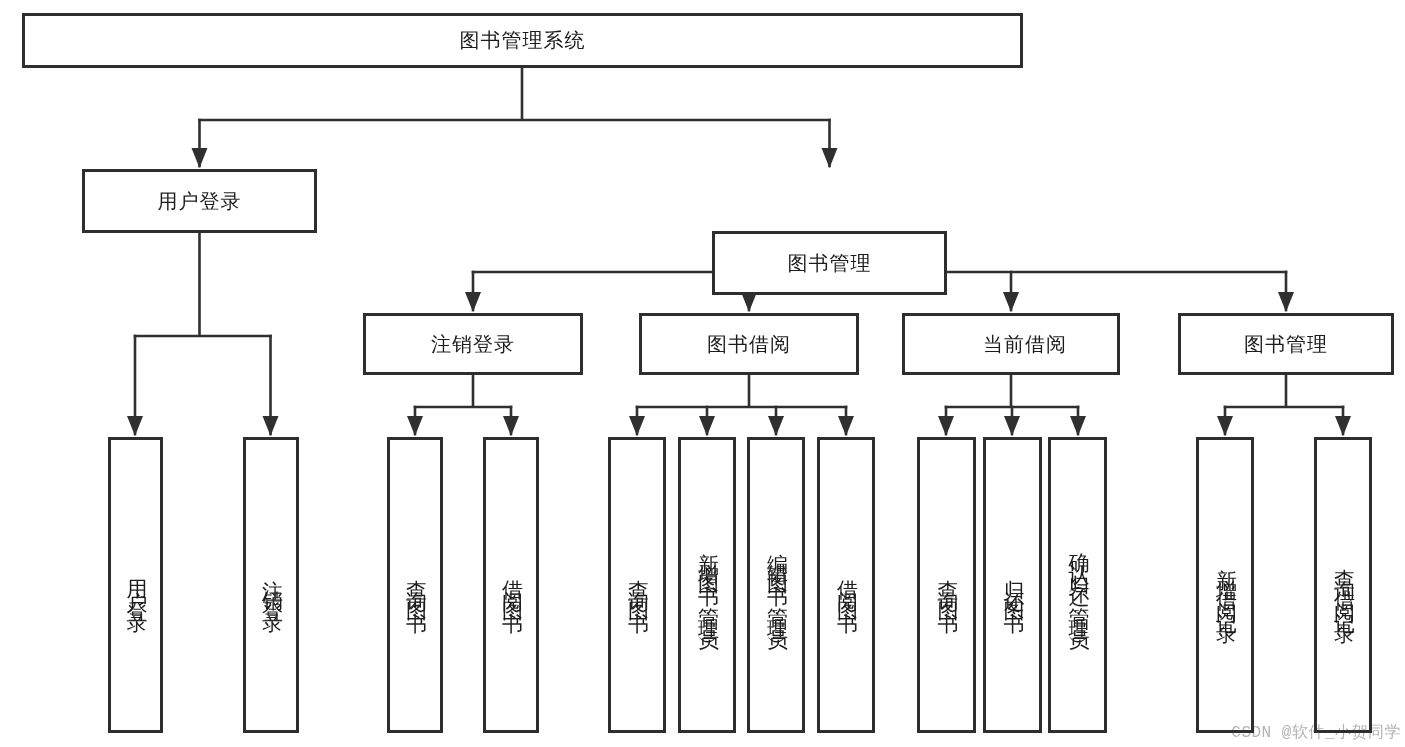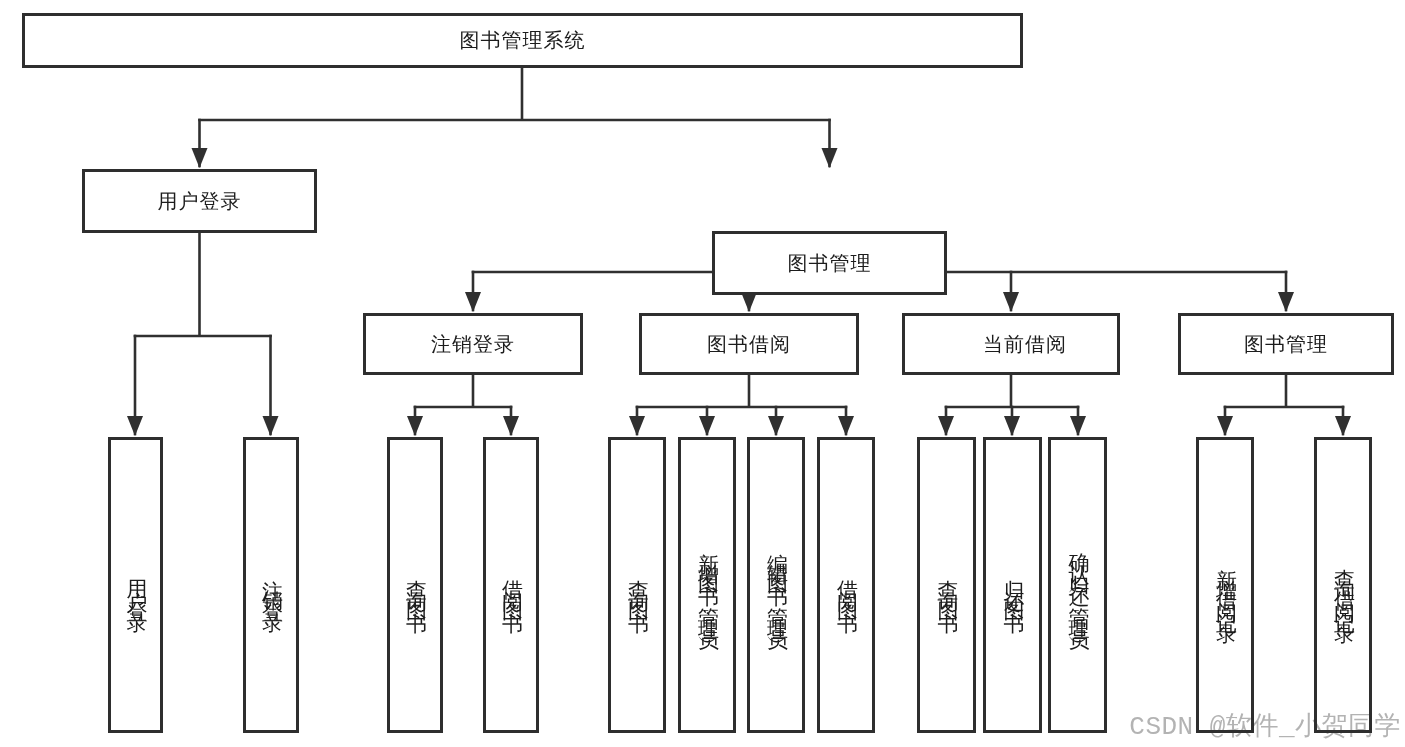--- a/index.html
+++ b/index.html
@@ -39,21 +39,21 @@
     font-size: 21px;
     line-height: 1;
     letter-spacing: 11px;
     color: #1c1c1c;
     white-space: nowrap;
   }
   .watermark {
     position: absolute;
     right: 4px;
     bottom: 1px;
-    font-size: 26px;
+    font-size: 16px;
     color: #b3b3b3;
     letter-spacing: 0.5px;
     mix-blend-mode: darken;
     white-space: nowrap;
   }
 </style>
 </head>
 <body>
 
 <div class="canvas">

